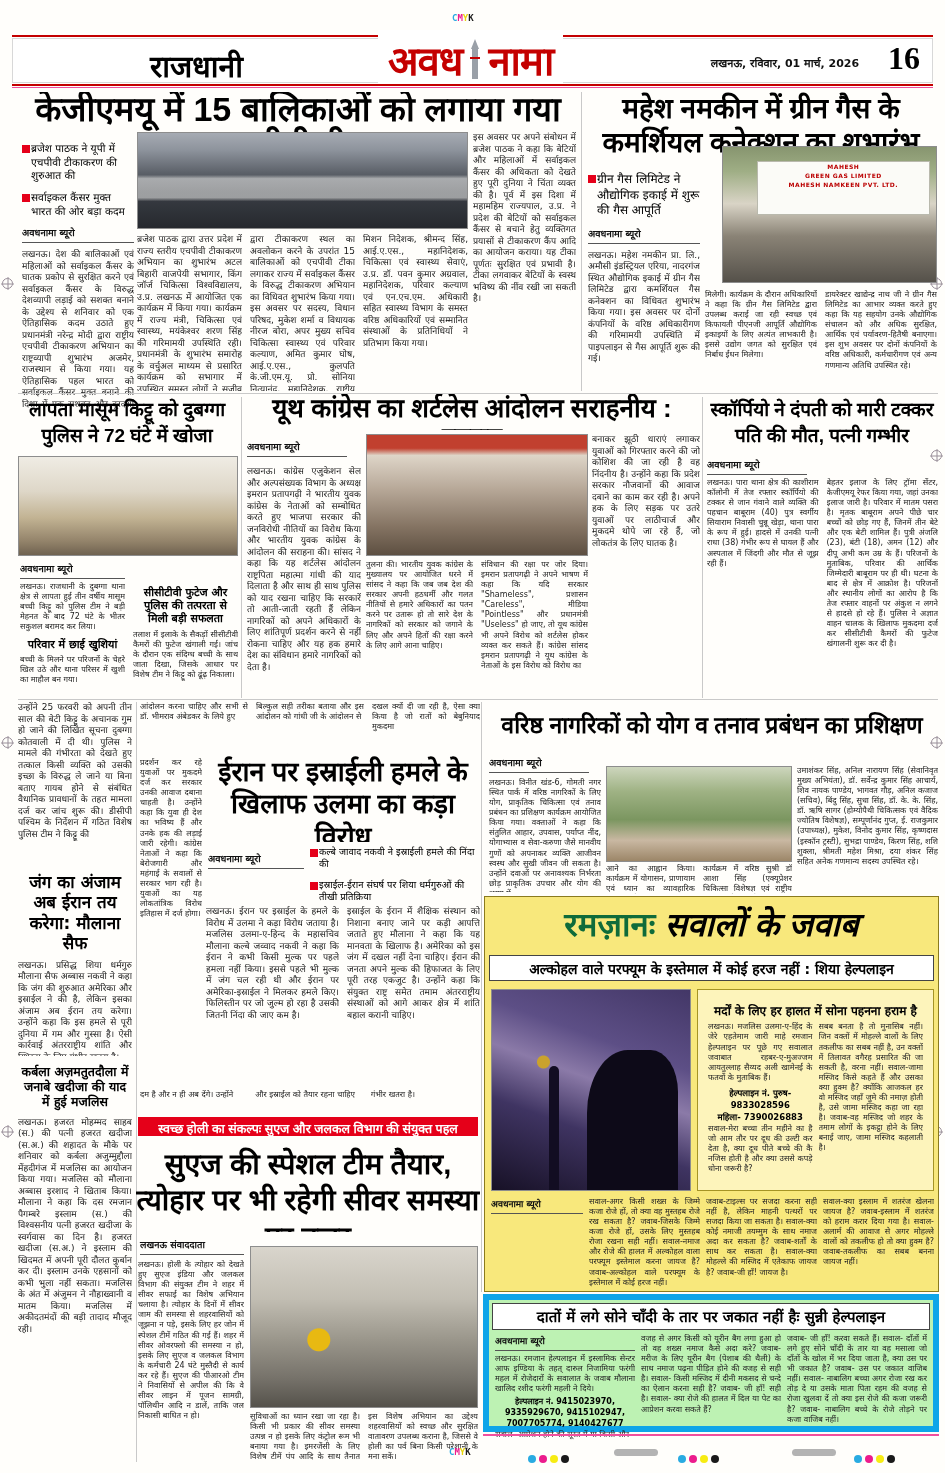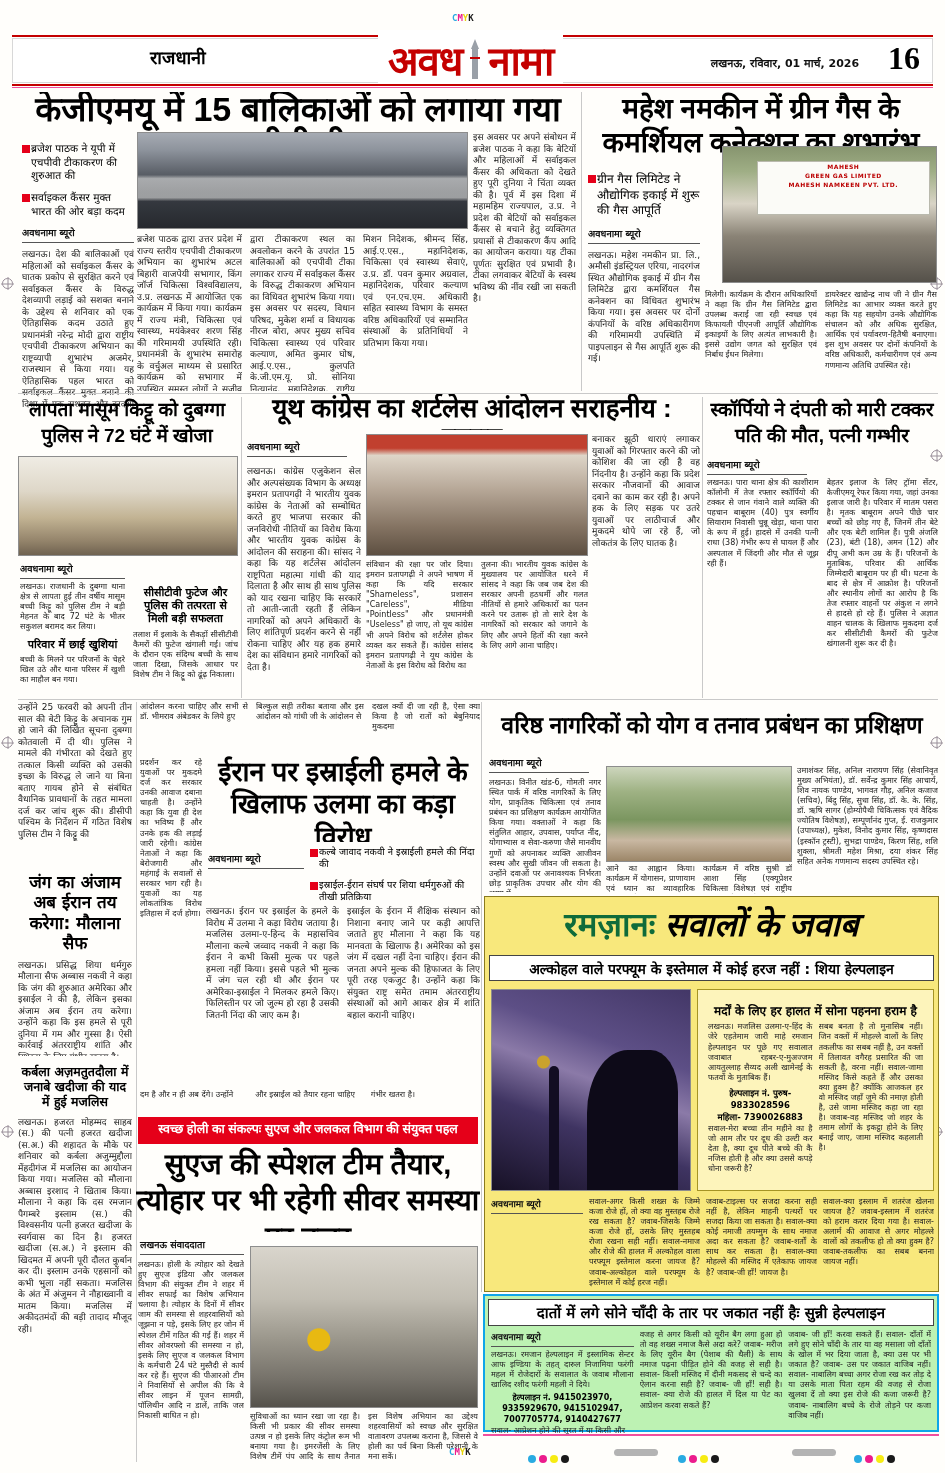--- a/index.html
+++ b/index.html
@@ -40,36 +40,36 @@
   .photo-youth{background:linear-gradient(180deg,#c1402f 0%,#c1402f 11%,#ded5c8 17%,#b7a898 45%,#857463 76%,#5d4f41 100%);}
   .photo-yoga{background:linear-gradient(180deg,#cdd6bd 0%,#9fb284 26%,#7b9660 56%,#c9b8a2 78%,#9c8668 100%);}
   .photo-ramzan{background:radial-gradient(circle at 26% 36%,#caa22c 0 6px,rgba(0,0,0,0) 7px),linear-gradient(200deg,#433767 0%,#5d4f86 30%,#8b7aa8 46%,#3f3462 66%,#171126 100%);position:relative;}
   .photo-suez{background:radial-gradient(circle at 30% 58%,#e8b912 0 11px,rgba(0,0,0,0) 12px),linear-gradient(180deg,#d9d5cc 0%,#c2beb3 32%,#9a968b 58%,#76726a 82%,#55524b 100%);}
   .banner{position:absolute;top:10%;left:16%;right:3%;height:40%;background:#fbfbf7;border:1px solid #b9b9ad;text-align:center;color:#b00;overflow:hidden;}
   .banner .bl{font-size:6px;font-weight:700;line-height:1.5;letter-spacing:.5px;}
   .sil-minaret{position:absolute;left:29%;bottom:0;width:10px;height:62%;background:#120d22;border-radius:5px 5px 0 0;}
   .sil-person{position:absolute;right:6%;bottom:0;width:46%;height:70%;background:#0d0a18;border-radius:45% 30% 0 0;}
   .kicker{background:var(--kicker-red);color:#fff;font-weight:700;font-size:12.5px;text-align:center;font-family:"Liberation Sans",sans-serif;}
   .box-ramzan{background:var(--ramzan-yellow);border:1px solid #8a7a1e;}
-  .box-sunni{background:var(--sunni-green);border:2px solid #0ea5e9;}
+  .box-sunni{background:var(--sunni-green);border:6px solid #0ea5e9;}
   .whitebar{background:#fff;border:1px solid #444;font-weight:700;text-align:center;overflow:hidden;}
   .helpline{font-weight:700;font-size:8.5px;text-align:center;line-height:1.4;color:#000;}
 </style>
 </head>
 <body>
 
 <div class="page">
 
   <div class="abs cmyk" style="left:452px;top:6px;">
     <span class="c1">C</span><span class="c2">M</span><span class="c3">Y</span><span class="c4">K</span>
   </div>
 
   <div class="abs hdr-line" style="left:12px;top:35px;width:921px;height:1.5px;"></div>
   <div class="abs" style="left:12px;top:38px;width:921px;height:45px;border:1px solid #d8d8d8;background:#fff;"></div>
-  <div class="abs" style="left:150px;top:45px;font-size:18px;font-weight:800;color:#000;font-family:'Liberation Sans',sans-serif;">राजधानी</div>
+  <div class="abs" style="left:150px;top:45px;font-size:30px;font-weight:800;color:#000;font-family:'Liberation Sans',sans-serif;">राजधानी</div>
   <div class="abs masthead" style="left:378px;top:30px;height:58px;">
     <span>अवध</span>
     <svg width="18" height="40" viewBox="0 0 18 40">
         <rect x="6" y="10" width="6" height="30" fill="#9aa0a8"></rect>
         <path d="M9 0 L13 10 L5 10 Z" fill="#9aa0a8"></path>
         <rect x="4" y="18" width="10" height="2" fill="#c40000"></rect>
       </svg>
     <span>नामा</span>
   </div>
   <div class="abs" style="left:700px;top:55px;width:170px;text-align:center;font-size:11px;font-weight:700;color:#111;">लखनऊ, रविवार, 01 मार्च, 2026</div>
@@ -146,22 +146,22 @@
     </div>
   </div>
 
   <div class="abs rule-v" style="left:241px;top:397px;height:301px;"></div>
 
   <div class="abs hl" style="left:244px;top:394px;width:456px;height:36px;font-size:26px;line-height:1.1;">यूथ कांग्रेस का शर्टलेस आंदोलन सराहनीय : इमरान</div>
   <div class="abs byline" style="left:247px;top:440px;width:100px;">अवधनामा ब्यूरो</div>
   <div class="abs photo photo-youth" style="left:366px;top:434px;width:222px;height:122px;"></div>
   <div class="abs txt" style="left:247px;top:466px;width:114px;height:232px;">लखनऊ। कांग्रेस एजुकेशन सेल और अल्पसंख्यक विभाग के अध्यक्ष इमरान प्रतापगढ़ी ने भारतीय युवक कांग्रेस के नेताओं को सम्बोधित करते हुए भाजपा सरकार की जनविरोधी नीतियों का विरोध किया और भारतीय युवक कांग्रेस के आंदोलन की सराहना की। सांसद ने कहा कि यह शर्टलेस आंदोलन राष्ट्रपिता महात्मा गांधी की याद दिलाता है और साथ ही साथ पुलिस को याद रखना चाहिए कि सरकारें तो आती-जाती रहती हैं लेकिन नागरिकों को अपने अधिकारों के लिए शांतिपूर्ण प्रदर्शन करने से नहीं रोकना चाहिए और यह हक हमारे देश का संविधान हमारे नागरिकों को देता है।</div>
   <div class="abs flexcols" style="left:366px;top:560px;width:222px;height:138px;">
+    <div class="txt-sm">तुलना की। भारतीय युवक कांग्रेस के मुख्यालय पर आयोजित धरने में सांसद ने कहा कि जब जब देश की सरकार अपनी हठधर्मी और गलत नीतियों से हमारे अधिकारों का पतन करने पर उतारू हो तो सारे देश के नागरिकों को सरकार को जगाने के लिए और अपने हितों की रक्षा करने के लिए आगे आना चाहिए।</div>
     <div class="txt-sm">संविधान की रक्षा पर जोर दिया। इमरान प्रतापगढ़ी ने अपने भाषण में कहा कि यदि सरकार "Shameless", प्रशासन "Careless", मीडिया "Pointless" और प्रधानमंत्री "Useless" हो जाए, तो यूथ कांग्रेस भी अपने विरोध को शर्टलेस होकर व्यक्त कर सकते हैं। कांग्रेस सांसद इमरान प्रतापगढ़ी ने यूथ कांग्रेस के नेताओं के इस विरोध को विरोध का</div>
-    <div class="txt-sm">तुलना की। भारतीय युवक कांग्रेस के मुख्यालय पर आयोजित धरने में सांसद ने कहा कि जब जब देश की सरकार अपनी हठधर्मी और गलत नीतियों से हमारे अधिकारों का पतन करने पर उतारू हो तो सारे देश के नागरिकों को सरकार को जगाने के लिए और अपने हितों की रक्षा करने के लिए आगे आना चाहिए।</div>
   </div>
   <div class="abs txt" style="left:592px;top:434px;width:108px;height:264px;">बनाकर झूठी धाराएं लगाकर युवाओं को गिरफ्तार करने की जो कोशिश की जा रही है वह निंदनीय है। उन्होंने कहा कि प्रदेश सरकार नौजवानों की आवाज दबाने का काम कर रही है। अपने हक के लिए सड़क पर उतरे युवाओं पर लाठीचार्ज और मुकदमे थोपे जा रहे हैं, जो लोकतंत्र के लिए घातक है।</div>
 
   <div class="abs rule-v" style="left:702px;top:397px;height:301px;"></div>
 
   <div class="abs hl" style="left:704px;top:397px;width:236px;height:54px;font-size:19px;line-height:1.35;">स्कॉर्पियो ने दंपती को मारी टक्कर पति की मौत, पत्नी गम्भीर</div>
   <div class="abs byline" style="left:707px;top:458px;width:100px;">अवधनामा ब्यूरो</div>
   <div class="abs flexcols" style="left:707px;top:478px;width:231px;height:220px;">
     <div class="txt-sm">लखनऊ। पारा थाना क्षेत्र की काशीराम कॉलोनी में तेज रफ्तार स्कॉर्पियो की टक्कर से जान गंवाने वाले व्यक्ति की पहचान बाबूराम (40) पुत्र स्वर्गीय सियाराम निवासी चुन्नू खेड़ा, थाना पारा के रूप में हुई। हादसे में उनकी पत्नी राधा (38) गंभीर रूप से घायल हैं और अस्पताल में जिंदगी और मौत से जूझ रही हैं।</div>
     <div class="txt-sm">बेहतर इलाज के लिए ट्रॉमा सेंटर, केजीएमयू रेफर किया गया, जहां उनका इलाज जारी है। परिवार में मातम पसरा है। मृतक बाबूराम अपने पीछे चार बच्चों को छोड़ गए हैं, जिनमें तीन बेटे और एक बेटी शामिल हैं। पुत्री अंजलि (23), बंटी (18), अमन (12) और दीपू अभी कम उम्र के हैं। परिजनों के मुताबिक, परिवार की आर्थिक जिम्मेदारी बाबूराम पर ही थी। घटना के बाद से क्षेत्र में आक्रोश है। परिजनों और स्थानीय लोगों का आरोप है कि तेज रफ्तार वाहनों पर अंकुश न लगने से हादसे हो रहे हैं। पुलिस ने अज्ञात वाहन चालक के खिलाफ मुकदमा दर्ज कर सीसीटीवी कैमरों की फुटेज खंगालनी शुरू कर दी है।</div>
@@ -242,21 +242,21 @@
       <div class="txt-sm" style="flex:1;">जवाब-टाइल्स पर सजदा करना सही नहीं है, लेकिन माहनी पत्थरों पर सजदा किया जा सकता है। सवाल-क्या कोई नमाजी तयम्मुम के साथ नमाज अदा कर सकता है? जवाब-शर्तों के साथ कर सकता है। सवाल-क्या मोहल्ले की मस्जिद में एतेकाफ जायज है? जवाब-जी हाँ! जायज है।</div>
       <div class="txt-sm" style="flex:1;">सवाल-क्या इस्लाम में शतरंज खेलना जायज है? जवाब-इस्लाम में शतरंज को हराम करार दिया गया है। सवाल-अलार्म की आवाज से अगर मोहल्ले वालों को तकलीफ हो तो क्या हुक्म है? जवाब-तकलीफ का सबब बनना जायज नहीं।</div>
     </div>
   </div>
 
   <div class="abs flexcols" style="left:140px;top:1090px;width:338px;height:24px;">
     <div class="txt-sm">दम है और न ही अब देंगे। उन्होंने</div>
     <div class="txt-sm">और इस्राईल को तैयार रहना चाहिए</div>
     <div class="txt-sm">गंभीर खतरा है।</div>
   </div>
-  <div class="abs kicker" style="left:138px;top:1117px;width:340px;height:27px;line-height:25px;">स्वच्छ होली का संकल्पः सुएज और जलकल विभाग की संयुक्त पहल</div>
+  <div class="abs kicker" style="left:138px;top:1117px;width:340px;height:19px;line-height:25px;">स्वच्छ होली का संकल्पः सुएज और जलकल विभाग की संयुक्त पहल</div>
   <div class="abs hl" style="left:136px;top:1146px;width:344px;height:86px;font-size:29px;line-height:1.25;">सुएज की स्पेशल टीम तैयार, त्योहार पर भी रहेगी सीवर समस्या पर नजर</div>
   <div class="abs byline" style="left:140px;top:1238px;width:104px;">लखनऊ संवाददाता</div>
   <div class="abs photo photo-suez" style="left:250px;top:1246px;width:228px;height:162px;"></div>
   <div class="abs txt-sm" style="left:138px;top:1260px;width:106px;height:200px;">लखनऊ। होली के त्योहार को देखते हुए सुएज इंडिया और जलकल विभाग की संयुक्त टीम ने शहर में सीवर सफाई का विशेष अभियान चलाया है। त्योहार के दिनों में सीवर जाम की समस्या से शहरवासियों को जूझना न पड़े, इसके लिए हर जोन में स्पेशल टीमें गठित की गई हैं। शहर में सीवर ओवरफ्लो की समस्या न हो, इसके लिए सुएज व जलकल विभाग के कर्मचारी 24 घंटे मुस्तैदी से कार्य कर रहे हैं। सुएज की पीआरओ टीम ने निवासियों से अपील की कि वे सीवर लाइन में पूजन सामग्री, पॉलिथीन आदि न डालें, ताकि जल निकासी बाधित न हो।</div>
   <div class="abs flexcols" style="left:250px;top:1412px;width:228px;height:48px;">
     <div class="txt-sm">सुविधाओं का ध्यान रखा जा रहा है। किसी भी प्रकार की सीवर समस्या उत्पन्न न हो इसके लिए कंट्रोल रूम भी बनाया गया है। इमरजेंसी के लिए विशेष टीमें पंप आदि के साथ तैनात रहेंगी।</div>
     <div class="txt-sm">इस विशेष अभियान का उद्देश्य शहरवासियों को स्वच्छ और सुरक्षित वातावरण उपलब्ध कराना है, जिससे वे होली का पर्व बिना किसी परेशानी के मना सकें।</div>
   </div>
 
   <div class="abs box-sunni" style="left:483px;top:1294px;width:456px;height:138px;">

